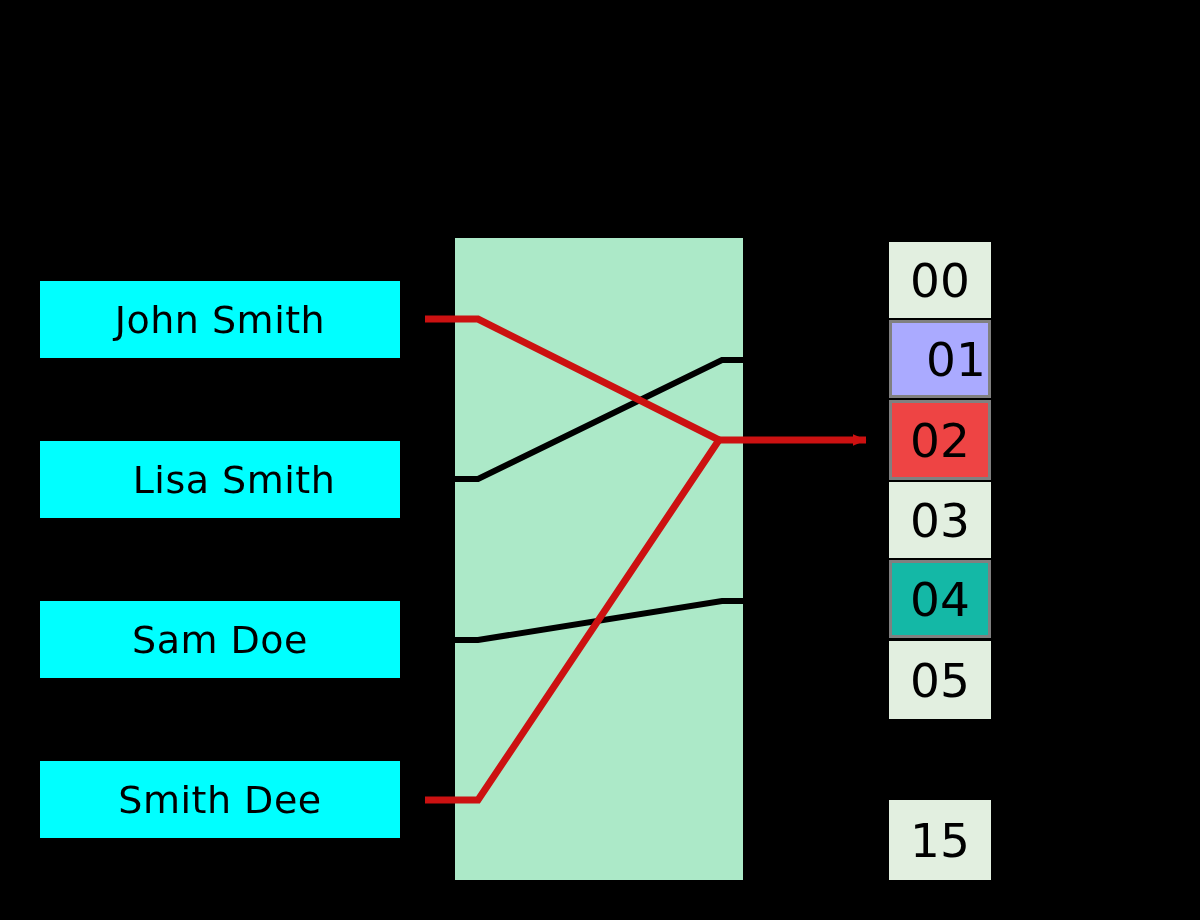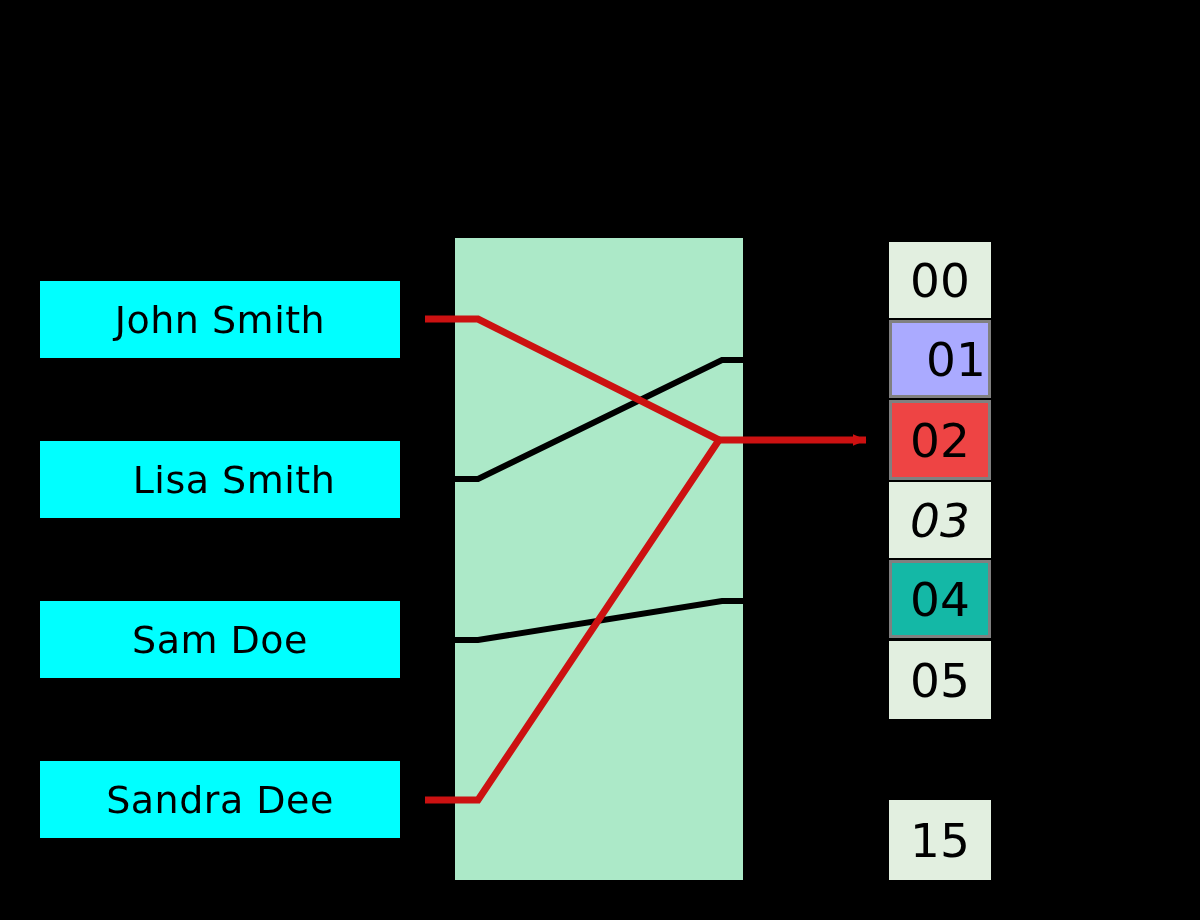--- a/index.html
+++ b/index.html
@@ -60,21 +60,21 @@
   <div class="name-box" style="left:40px; top:281px; width:360px; height:77px;">
     <span>John Smith</span>
   </div>
   <div class="name-box" style="left:40px; top:441px; width:360px; height:77px;padding-left:28px;">
     <span>Lisa Smith</span>
   </div>
   <div class="name-box" style="left:40px; top:601px; width:360px; height:77px;">
     <span>Sam Doe</span>
   </div>
   <div class="name-box" style="left:40px; top:761px; width:360px; height:77px;">
-    <span>Sandra Dee</span>
+    <span>Smith Dee</span>
   </div>
 
   <svg class="wires" viewBox="0 0 1200 920" xmlns="http://www.w3.org/2000/svg">
     <defs>
       <marker id="redarrow" markerWidth="14" markerHeight="12" refX="13.5" refY="6" orient="auto" markerUnits="userSpaceOnUse">
         <path d="M0,0 L14,6 L0,12 Z" fill="#CC1111"></path>
       </marker>
     </defs>
 
     <path d="M455,479 L478,479 L722,360 L743,360" fill="none" stroke="#000000" stroke-width="6"></path>
@@ -90,21 +90,21 @@
 
   <div class="bucket-cell" style="left:889px; top:242px; width:102px; height:76px; background:#E2EFE0; border:0;">
     <span>00</span>
   </div>
   <div class="bucket-cell" style="left:889px; top:320px; width:102px; height:78px; background:#AAAAFF; border:3px solid #808080;padding-left:32px;">
     <span>01</span>
   </div>
   <div class="bucket-cell" style="left:889px; top:400px; width:102px; height:80px; background:#EE4444; border:3px solid #808080;">
     <span>02</span>
   </div>
-  <div class="bucket-cell" style="left:889px; top:482px; width:102px; height:76px; background:#E2EFE0; border:0;font-style:italic;">
+  <div class="bucket-cell" style="left:889px; top:482px; width:102px; height:76px; background:#E2EFE0; border:0;">
     <span>03</span>
   </div>
   <div class="bucket-cell" style="left:889px; top:560px; width:102px; height:78px; background:#14b8a6; border:3px solid #808080;">
     <span>04</span>
   </div>
   <div class="bucket-cell" style="left:889px; top:641px; width:102px; height:78px; background:#E2EFE0; border:0;">
     <span>05</span>
   </div>
   <div class="bucket-cell" style="left:889px; top:800px; width:102px; height:80px; background:#E2EFE0; border:0;">
     <span>15</span>

